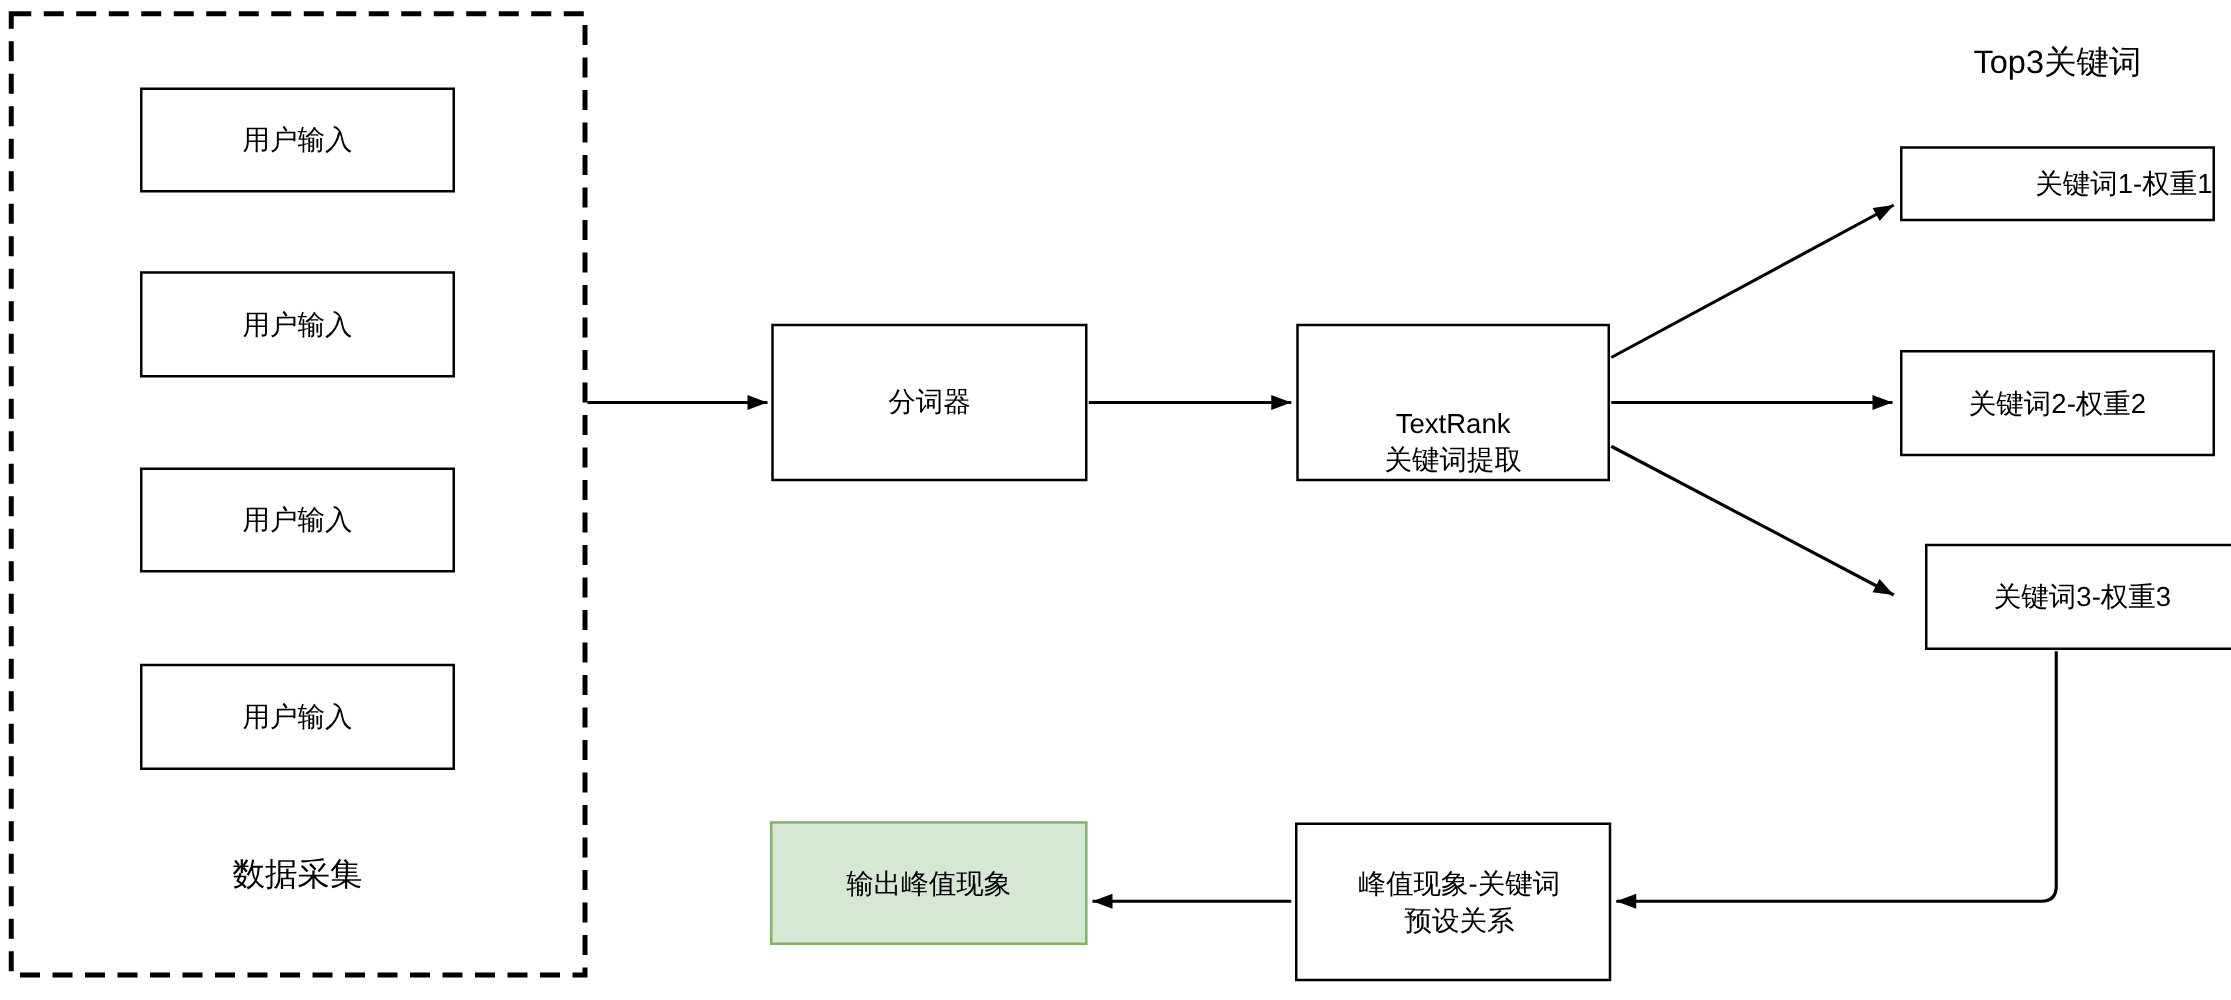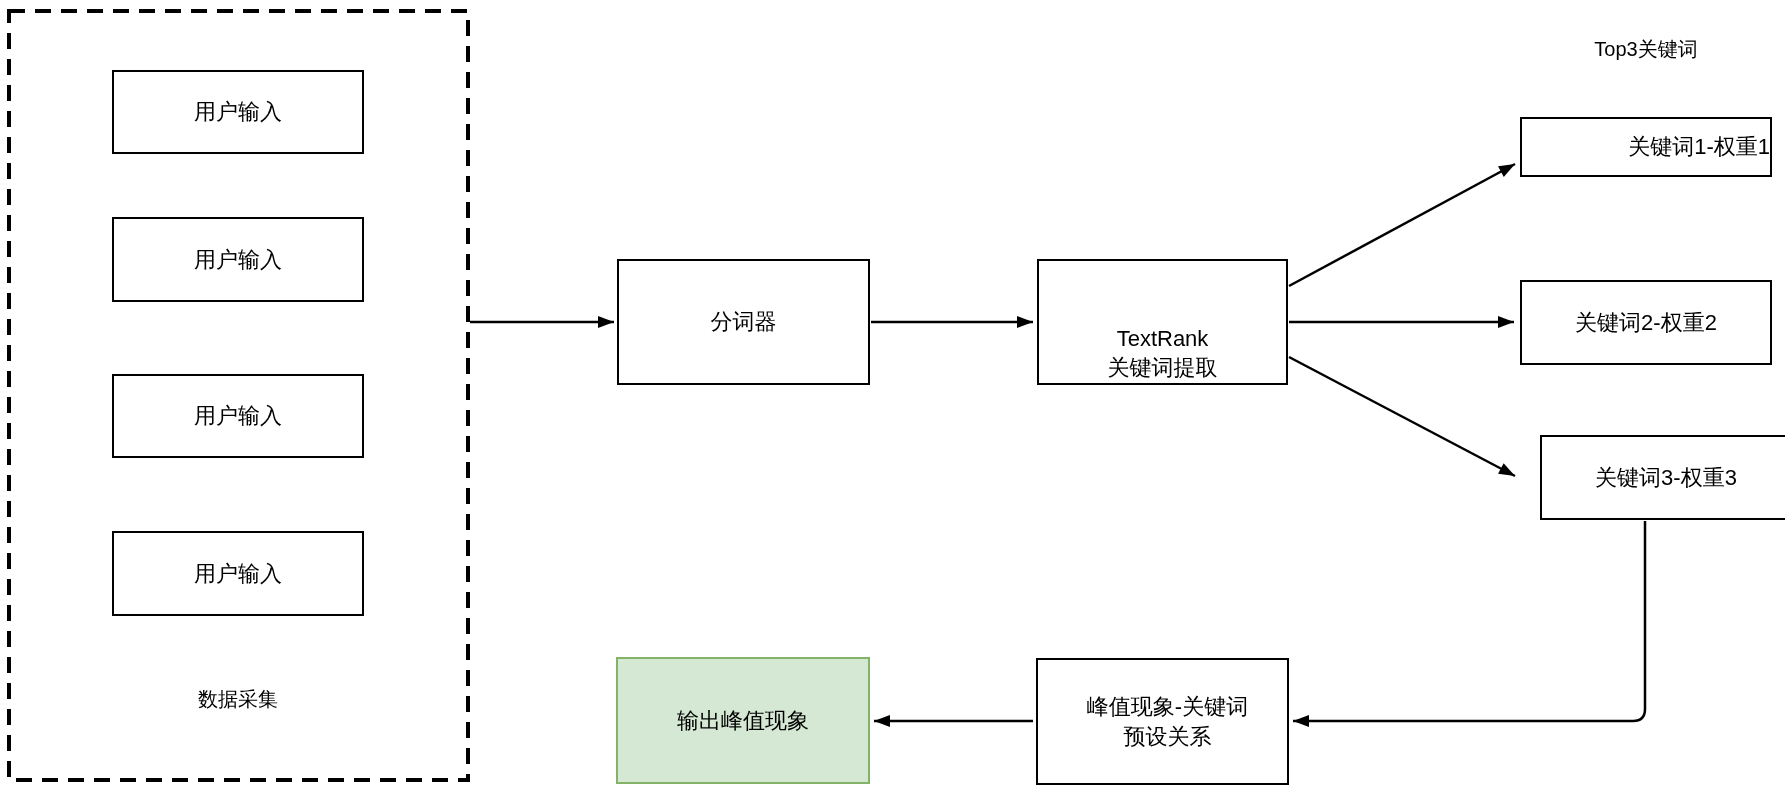--- a/index.html
+++ b/index.html
@@ -41,21 +41,21 @@
   .node.green {
     background: #d5e8d4;
     border-color: #82b366;
   }
   .floating-label {
     position: absolute;
     box-sizing: border-box;
     display: flex;
     align-items: center;
     justify-content: center;
-    font-size: 20px;
+    font-size: 26px;
     text-align: center;
     white-space: nowrap;
   }
 </style>
 </head>
 <body>
 
 <div id="canvas">
 
   <svg id="connector-layer" viewBox="0 0 1785 800" xmlns="http://www.w3.org/2000/svg">
@@ -121,17 +121,17 @@
 
   <div class="node" style="left:1520px; top:435px; width:252px; height:85px;margin-left:20px;">
     <span>关键词3-权重3</span>
   </div>
 
   <div class="node" style="left:1036px; top:658px; width:253px; height:127px;padding-left:10px;">
     <span>峰值现象-关键词</span>
     <span>预设关系</span>
   </div>
 
-  <div class="node green" style="left:616px; top:657px; width:254px; height:127px;">
+  <div class="node green" style="left:616px; top:657px; width:254px; height:99px;">
     <span>输出峰值现象</span>
   </div>
 
 </div>
 
 </body></html>

